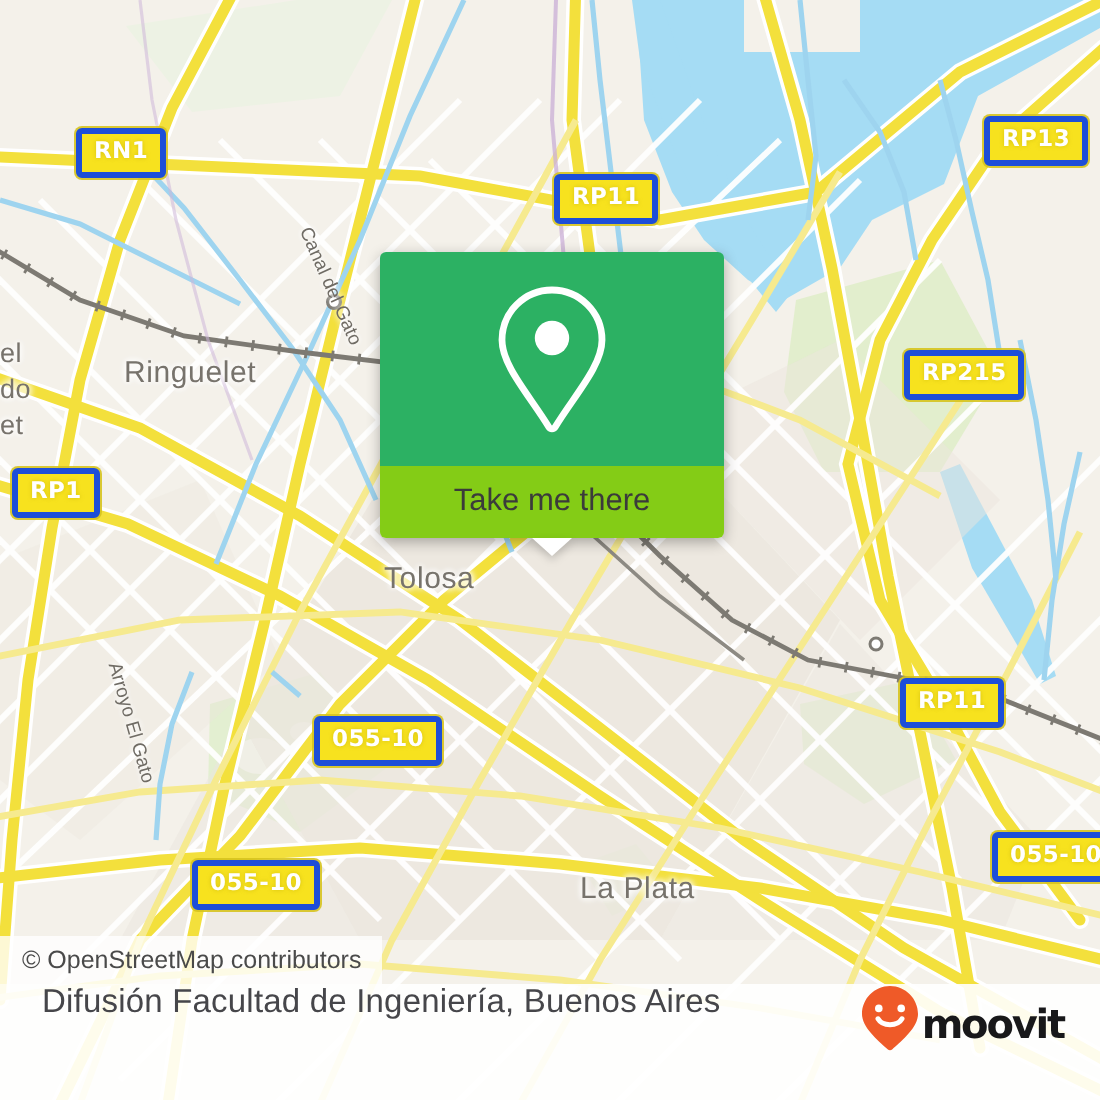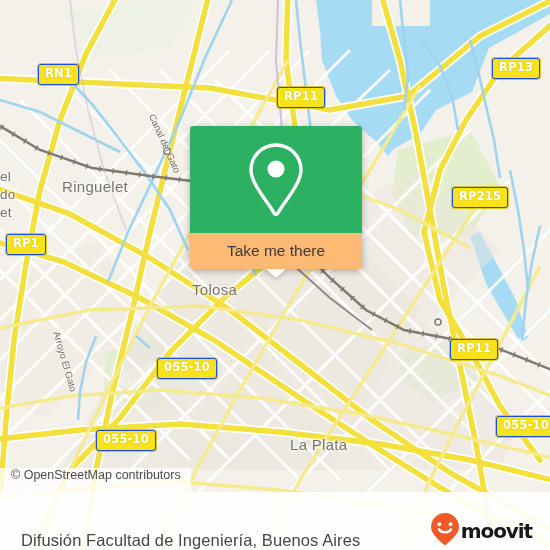--- a/index.html
+++ b/index.html
@@ -22,21 +22,21 @@
     inset: 0;
     background: #f4f1ea;
     overflow: hidden;
   }
   #map-svg { position: absolute; inset: 0; display: block; }
 
   
   .shield {
     position: absolute;
     background: #f7e21e;
-    border: 1px solid #1d4ed8;
+    border: 3px solid #1d4ed8;
     border-radius: 3px;
     color: #ffffff;
     font-size: 11.5px;
     font-weight: bold;
     letter-spacing: 0.2px;
     line-height: 1;
     padding: 3px 6px 4px 6px;
     white-space: nowrap;
     text-shadow: 0 0 2px rgba(190,170,10,.55);
     box-shadow: 0 0 0 1px rgba(214,195,30,.9);
@@ -76,21 +76,21 @@
   #popup-green {
     background: #2cb163;
     height: 107px;
     border-radius: 3px 3px 0 0;
     display: flex;
     align-items: center;
     justify-content: center;
   }
   #popup-pin svg { display: block; }
   #popup-action {
-    background: #fdba74;
+    background: #84cc16;
     height: 36px;
     border-radius: 0 0 3px 3px;
     display: flex;
     align-items: center;
     justify-content: center;
     color: #3b3b3b;
     font-size: 15.5px;
     cursor: pointer;
     position: relative;
   }
@@ -106,35 +106,36 @@
     filter: drop-shadow(0 2px 2px rgba(0,0,0,.18));
   }
 
   
   #osm-attribution {
     position: absolute;
     left: 0; top: 468px;
     height: 24px;
     padding: 0 10px 0 11px;
     display: flex;
+    align-items: center;
     background: rgba(255,255,255,.78);
     color: #4a4a4a;
     font-size: 12.5px;
     z-index: 30;
     white-space: nowrap;
   }
 
   
   #footer {
     position: absolute;
     left: 0; bottom: 0;
     width: 550px; height: 58px;
     background: rgba(255,255,255,.90);
     display: flex;
-    align-items: flex-end;
+    align-items: flex-start;
     z-index: 35;
   }
   #footer-title {
     margin-left: 21px;
     color: #46464a;
     font-size: 16.5px;
     letter-spacing: .1px;
     white-space: nowrap;
   }
   #moovit-logo {
@@ -286,21 +287,21 @@
       <g>
         <path d="M278,0 L276,60 L282,130 L282,200" stroke="#c9aed5" stroke-width="2" fill="none" opacity=".75"></path>
         <path d="M70,0 L76,50 L88,110 L104,170 L126,230" stroke="#cdb6d8" stroke-width="1.6" fill="none" opacity=".55"></path>
       </g>
     </svg>
 
     <div id="shield-layer">
         <div class="shield" style="left: 38px; top: 64px;">RN1</div>
         <div class="shield" style="left: 277px; top: 87px;">RP11</div>
         <div class="shield" style="left: 492px; top: 58px;">RP13</div>
-        <div class="shield" style="left: 452px; top: 187px; text-align: center;">RP215</div>
+        <div class="shield" style="left: 452px; top: 175px; text-align: center;">RP215</div>
         <div class="shield" style="left: 6px; top: 234px;">RP1</div>
         <div class="shield" style="left: 450px; top: 339px;">RP11</div>
         <div class="shield" style="left: 157px; top: 358px;">055-10</div>
         <div class="shield" style="left: 96px; top: 430px;">055-10</div>
         <div class="shield" style="left: 496px; top: 416px;">055-10</div>
       </div>
 
     <div id="place-layer">
         <div class="place-label" style="left: 62px; top: 178px;">Ringuelet</div>
         <div class="place-label" style="left: 192px; top: 281px;">Tolosa</div>

